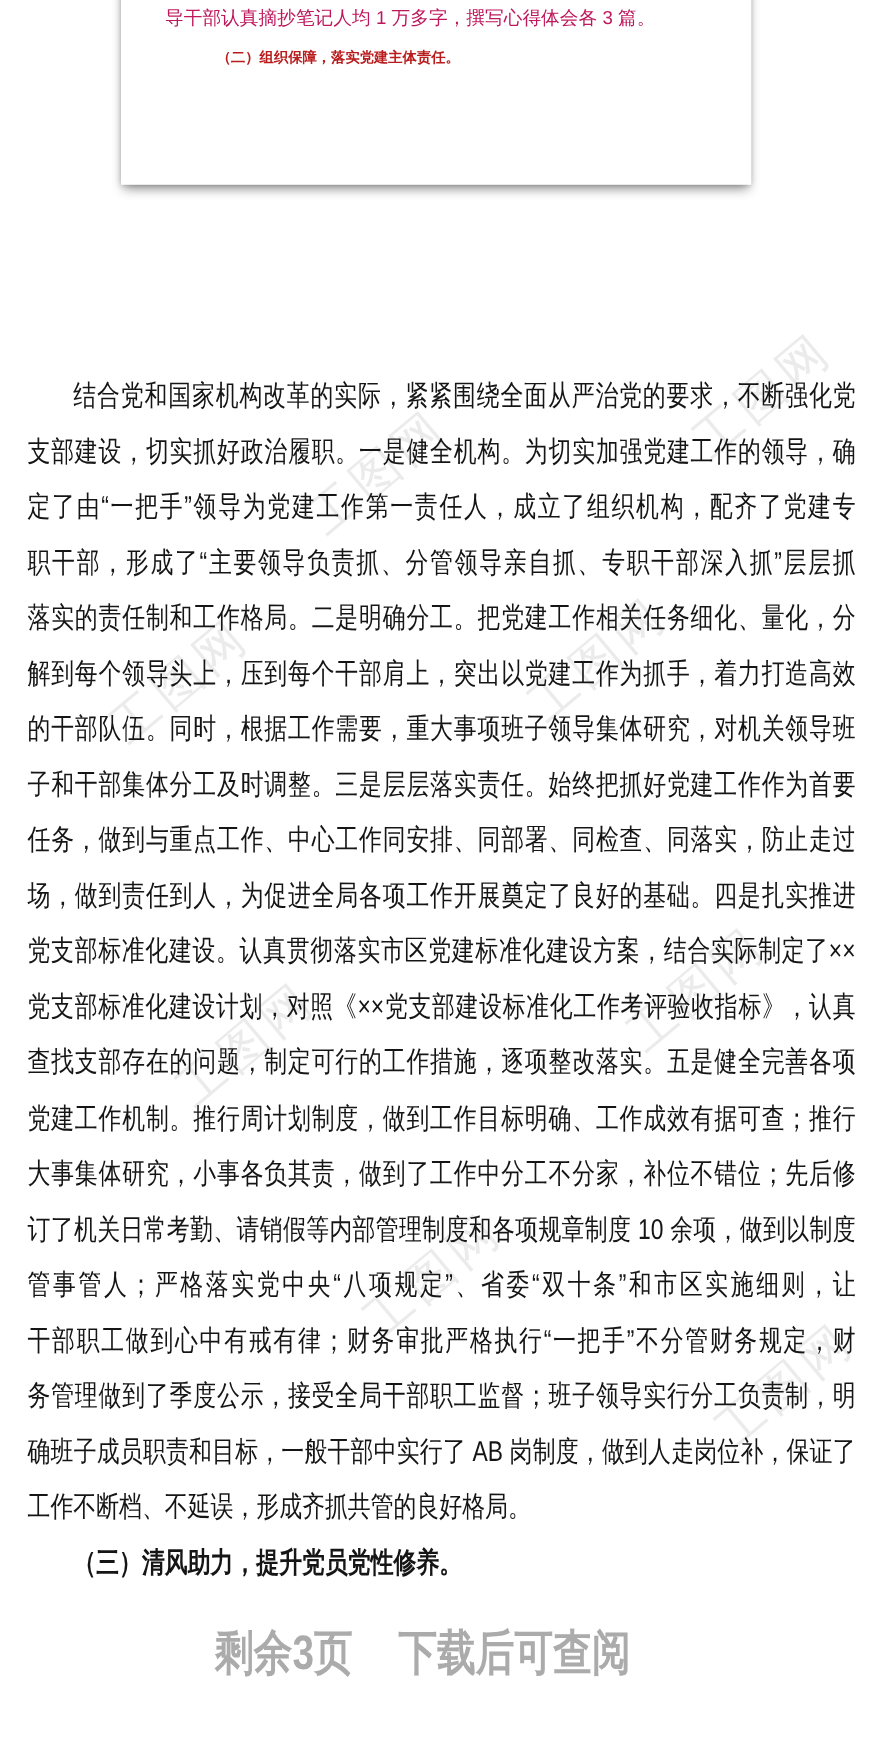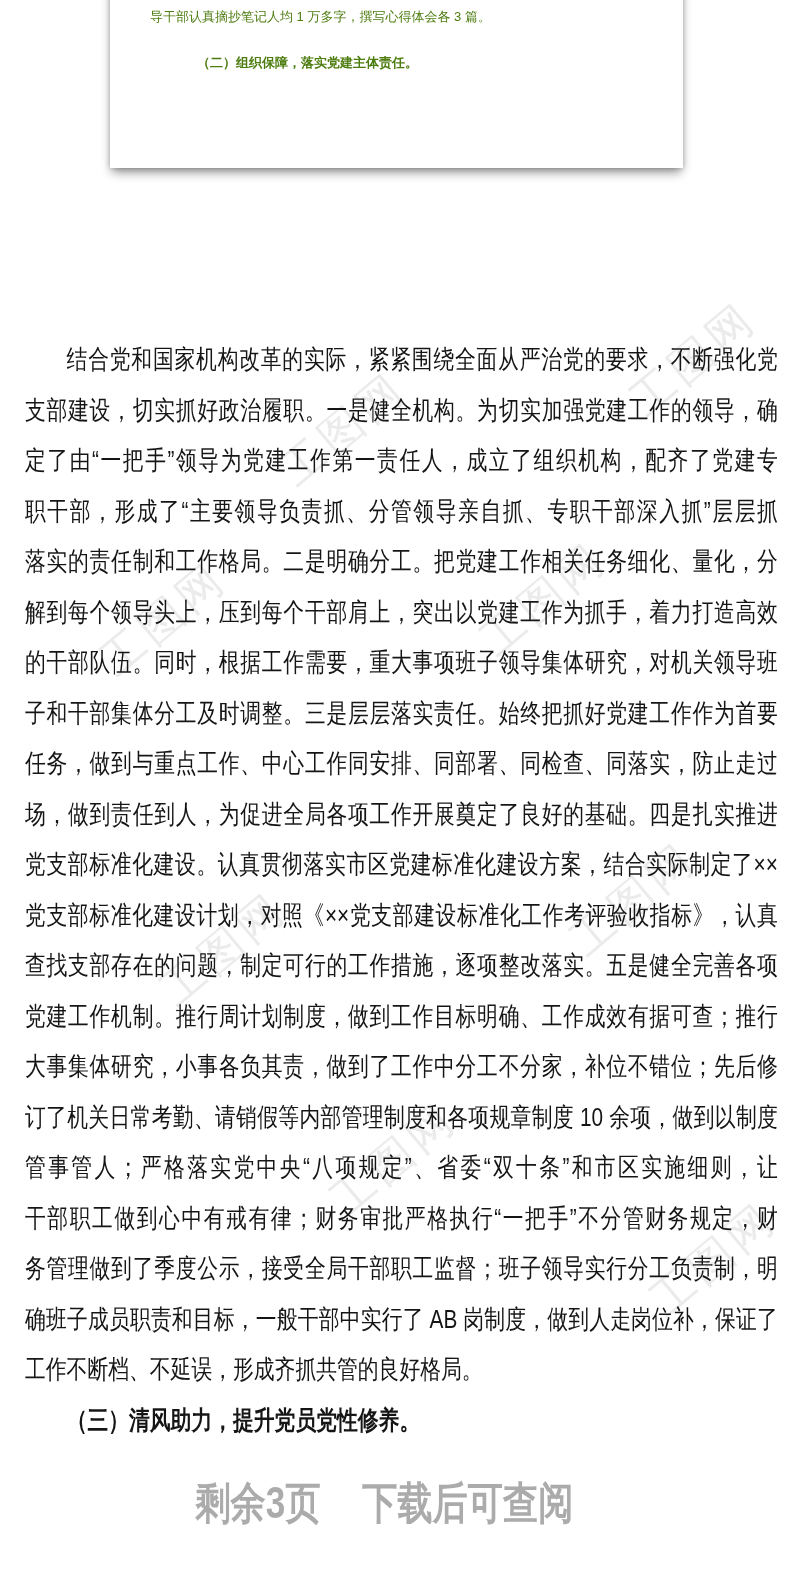--- a/index.html
+++ b/index.html
@@ -19,35 +19,34 @@
     top: -300px;
     width: 573px;
     height: 468px;
     background: #ffffff;
     box-shadow: 0 0 5px rgba(0,0,0,0.20), 0 6px 10px -2px rgba(0,0,0,0.45);
   }
   .page1-body-line {
     position: absolute;
     left: 40px;
     top: 308px;
-    font-size: 13px;
+    font-size: 17px;
     line-height: 18px;
-    color: #4d7c0f;
+    color: #be185d;
     white-space: nowrap;
   }
   .page1-heading {
     position: absolute;
     left: 87px;
     top: 343px;
     font-size: 13px;
     line-height: 18px;
     font-weight: bold;
-    color: #4d7c0f;
+    color: #b91c1c;
     white-space: nowrap;
-    margin-top: 11px;
   }
 
   
   .wm-layer { position: absolute; left: 0; top: 0; width: 800px; height: 1584px; pointer-events: none; }
   .wm {
     position: absolute;
     font-size: 44px;
     letter-spacing: 5px;
     color: rgba(0,0,0,0.08);
     transform: rotate(-40deg);

